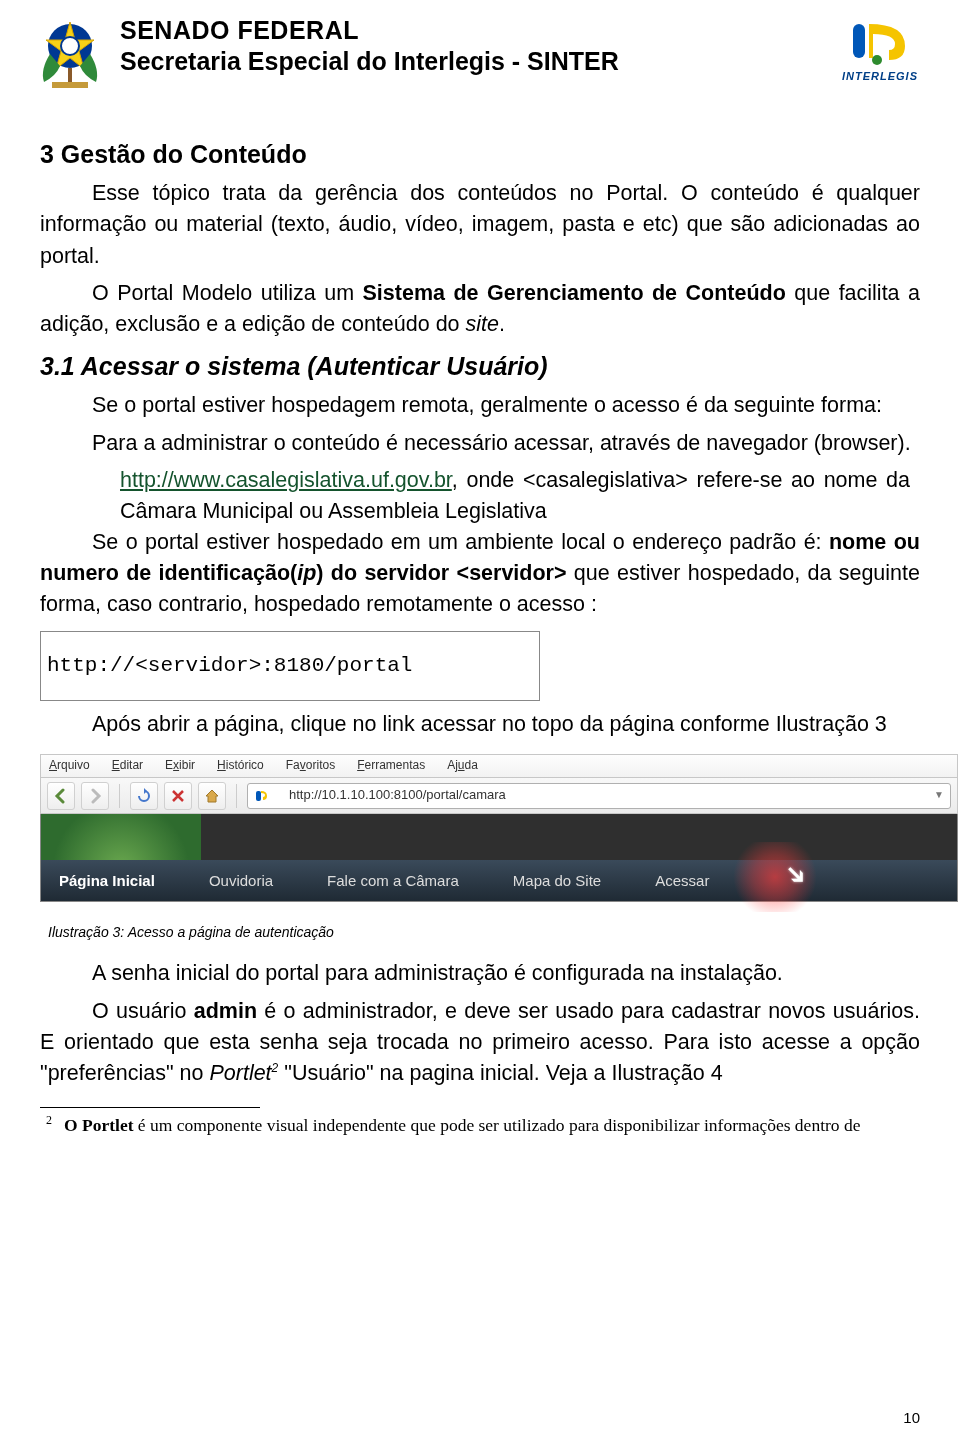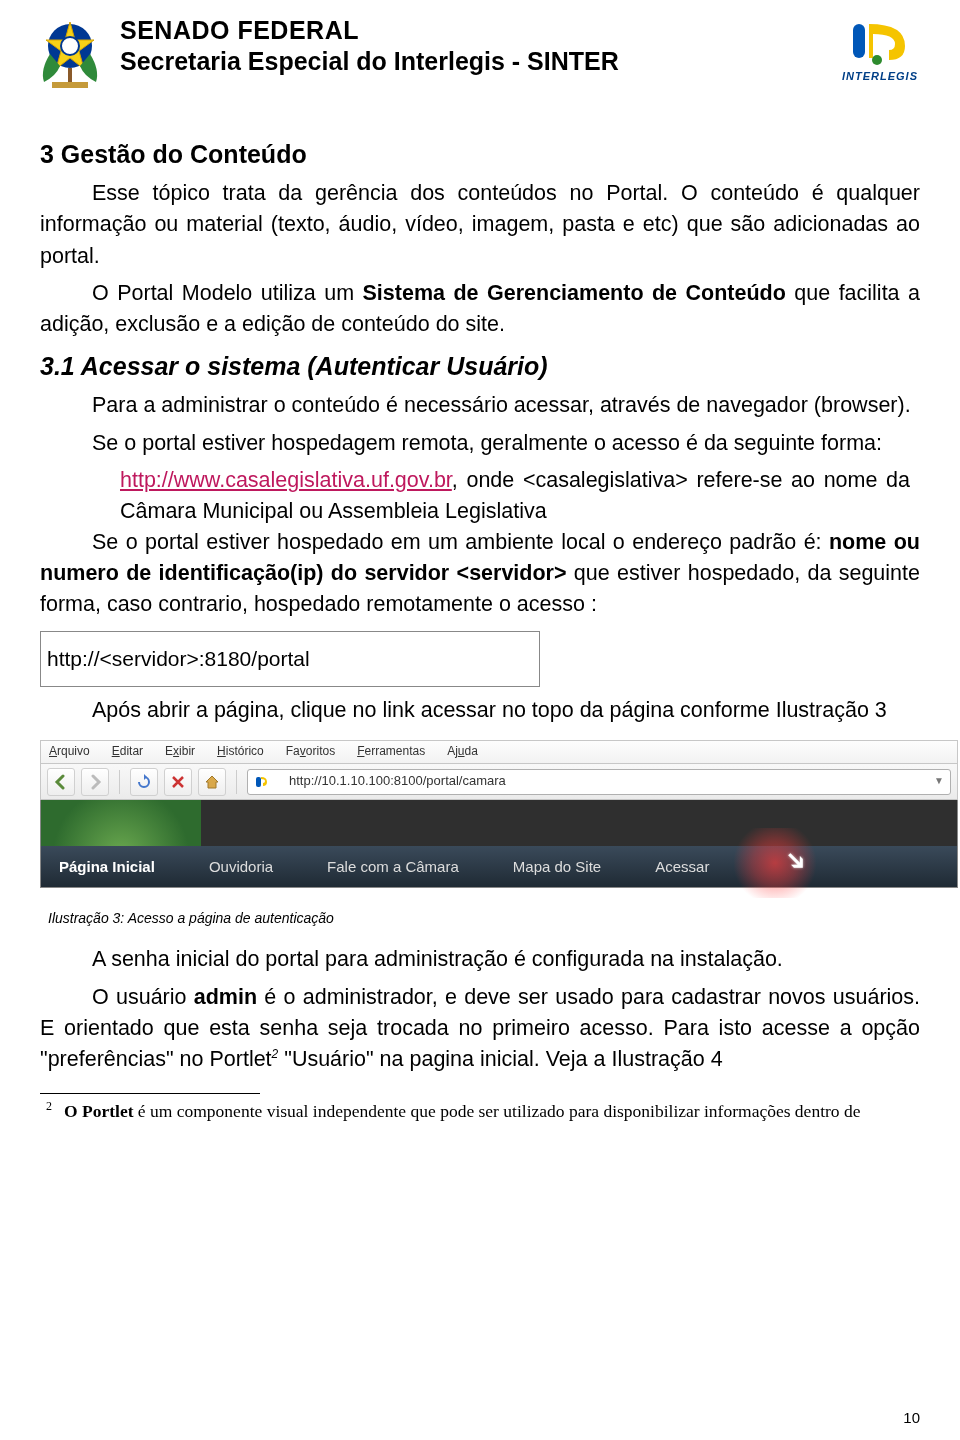--- a/index.html
+++ b/index.html
@@ -34,23 +34,23 @@
   .header-line2 { font-size: 25px; font-weight: bold; margin-top: 2px; }
   .logo-right { width: 120px; text-align: center; padding-top: 6px; }
   .logo-right svg { width: 70px; height: 50px; }
   .logo-right-text { font-size: 11px; font-weight: bold; color: #003f87; letter-spacing: 1px; font-style: italic; }
 
   .content { padding: 46px 20px 0 20px; font-size: 21.5px; line-height: 1.45; }
   .h3 { font-size: 25px; font-weight: bold; margin-bottom: 6px; }
   .h31 { font-size: 25px; font-weight: bold; font-style: italic; margin-top: 8px; margin-bottom: 6px; }
   .para-indent { text-indent: 52px; text-align: justify; margin-bottom: 6px; }
   .bold { font-weight: bold; text-align: center; }
-  .italic { }
-  .link { color: #be185d; text-decoration: underline; }
-  .url-box { border: 1px solid #888; padding: 12px 6px; font-family: Liberation Sans, sans-serif; font-size: 21px; margin: 10px 0 8px 0; width: 500px; }
+  .italic { font-style: italic; }
+  .link { color: #14532d; text-decoration: underline; }
+  .url-box { border: 1px solid #888; padding: 19px 6px; font-family: Liberation Mono, monospace; font-size: 21px; margin: 10px 0 8px 0; width: 500px; }
   .url-box-inner { }
   .sub-indent { margin-left: 80px; margin-right: 10px; text-align: justify; }
 
   .illustration3 {
     width: 918px;
     margin: 14px 4px 4px 0;
   }
   .menu-strip {
     height: 24px;
     background: linear-gradient(#fdfdfd,#f2f2f2);
@@ -142,23 +142,23 @@
   <div class="h3">3 Gestão do Conteúdo</div>
 
   <p class="para-indent">Esse tópico trata da gerência dos conteúdos no Portal. O conteúdo é qualquer informação ou material (texto, áudio, vídeo, imagem, pasta e etc) que são adicionadas ao portal.</p>
 
   <p class="para-indent">
     <span>O Portal Modelo utiliza um </span><span class="bold">Sistema de Gerenciamento de Conteúdo</span><span> que facilita a adição, exclusão e a edição de conteúdo do </span><span class="italic">site</span><span>.</span>
   </p>
 
   <div class="h31">3.1 Acessar o sistema (Autenticar Usuário)</div>
 
+  <p class="para-indent">Se o portal estiver hospedagem remota, geralmente o acesso é da seguinte forma:</p>
+
   <p class="para-indent">Para a administrar o conteúdo é necessário acessar, através de navegador (browser).</p>
-
-  <p class="para-indent">Se o portal estiver hospedagem remota, geralmente o acesso é da seguinte forma:</p>
 
   <p class="sub-indent">
     <span class="link">http://www.casalegislativa.uf.gov.br</span><span>, onde &lt;casalegislativa&gt; refere-se ao nome da Câmara Municipal ou Assembleia Legislativa</span>
   </p>
 
   <p class="para-indent">
     <span>Se o portal estiver hospedado em um ambiente local o endereço padrão é: </span><span class="bold">nome ou numero de identificação(</span><span class="bold italic">ip</span><span class="bold">) do servidor &lt;servidor&gt;</span><span> que estiver hospedado, da seguinte forma, caso contrario, hospedado remotamente o acesso :</span>
   </p>
 
   <div class="url-box">

